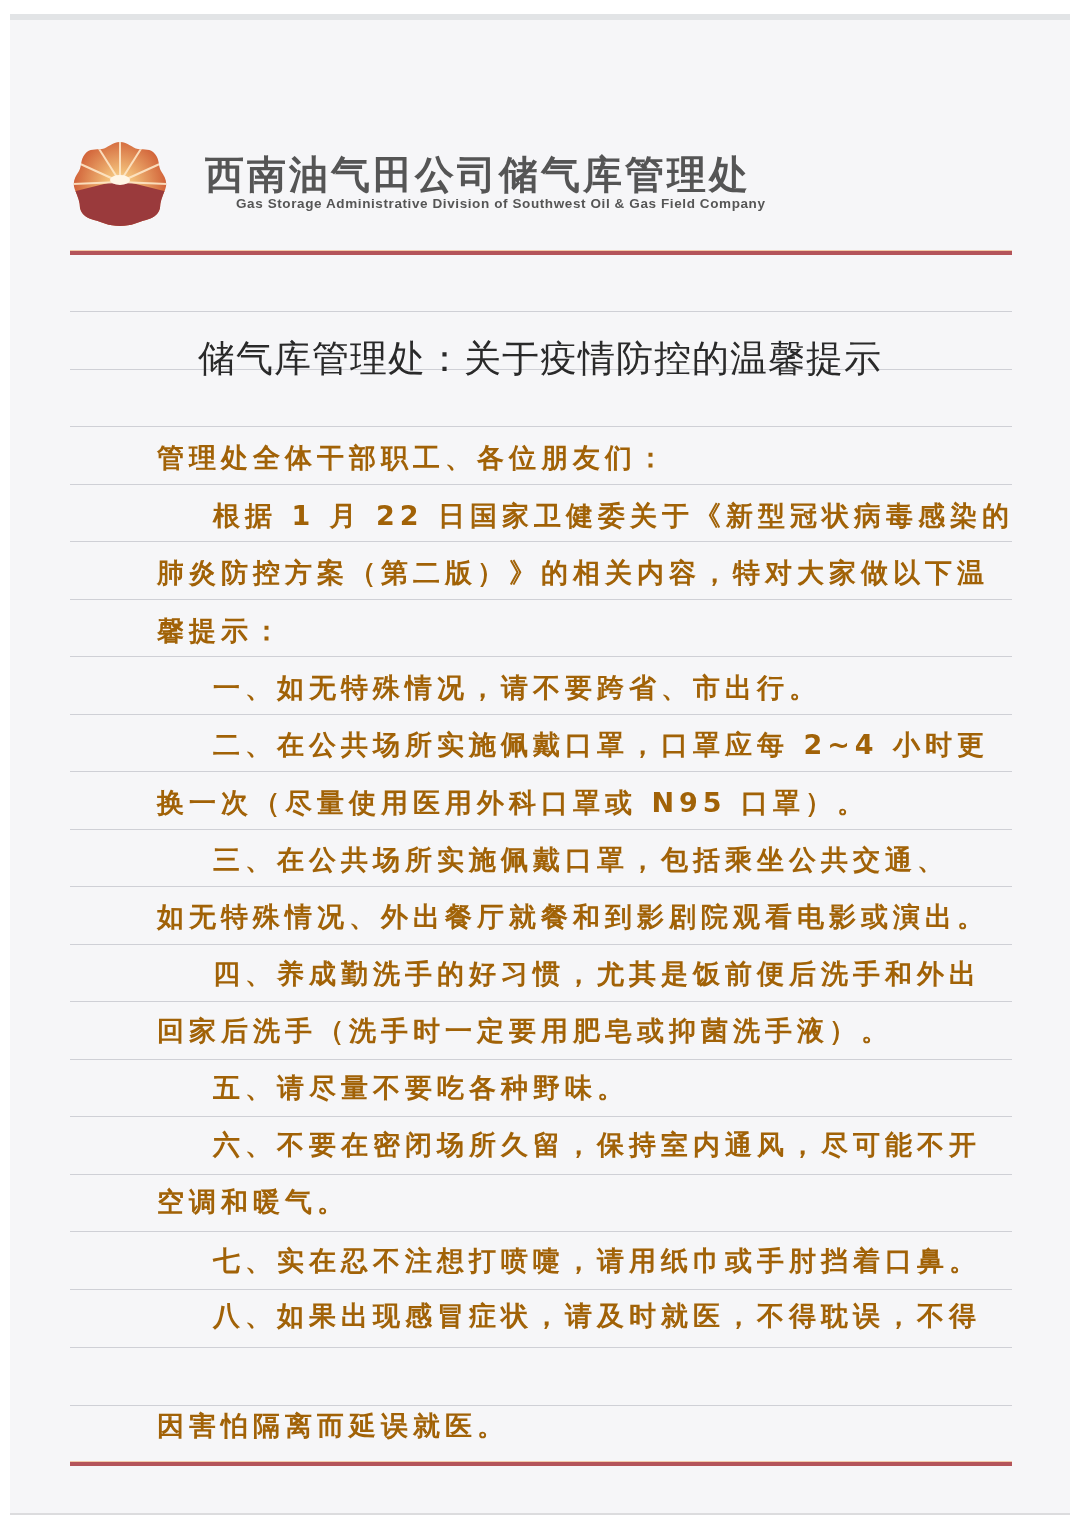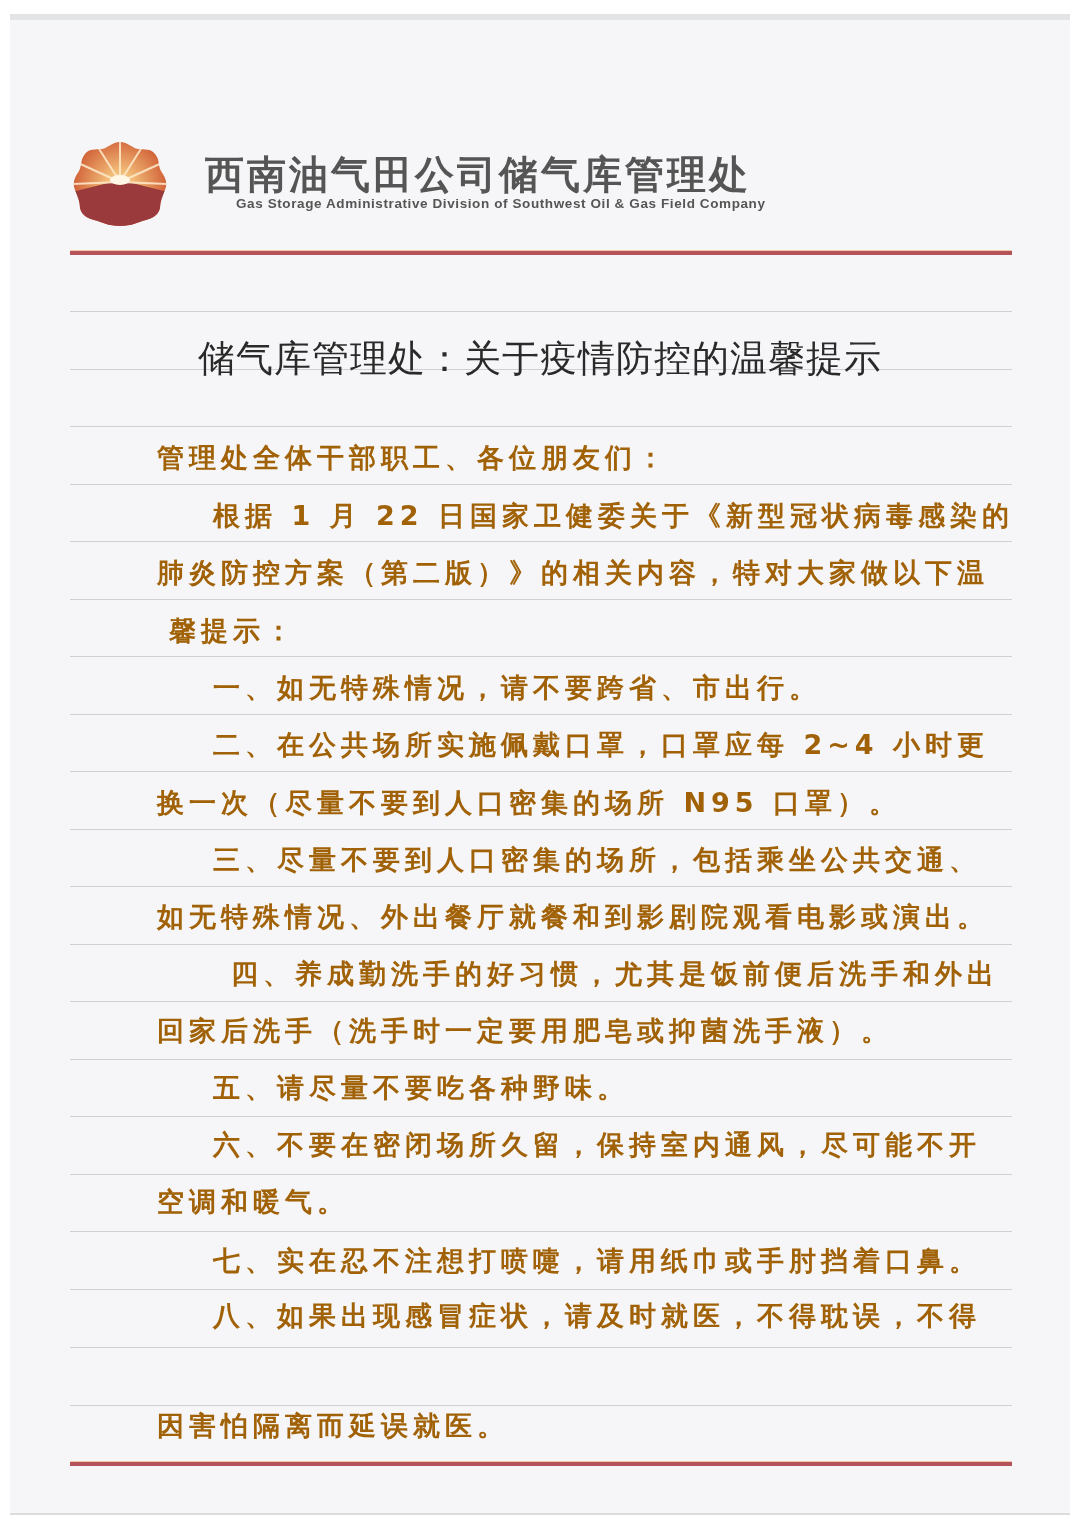--- a/index.html
+++ b/index.html
@@ -156,26 +156,26 @@
 <div class="ruled" style="top:1347px;"></div>
 <div class="ruled" style="top:1405px;"></div>
 
 <div class="red-rule" style="top:1462px;"></div>
 
 <div class="doc-title">储气库管理处：关于疫情防控的温馨提示</div>
 
 <div class="line" style="top:440px;">管理处全体干部职工、各位朋友们：</div>
 <div class="line indent" style="top:498px;">根据 1 月 22 日国家卫健委关于《新型冠状病毒感染的</div>
 <div class="line" style="top:555px;">肺炎防控方案（第二版）》的相关内容，特对大家做以下温</div>
-<div class="line" style="top:613px;margin-left:12px;">馨提示：</div>
+<div class="line" style="top:613px;">馨提示：</div>
 <div class="line indent" style="top:670px;">一、如无特殊情况，请不要跨省、市出行。</div>
 <div class="line indent" style="top:727px;">二、在公共场所实施佩戴口罩，口罩应每 2~4 小时更</div>
-<div class="line" style="top:785px;">换一次（尽量不要到人口密集的场所 N95 口罩）。</div>
-<div class="line indent" style="top:842px;">三、尽量不要到人口密集的场所，包括乘坐公共交通、</div>
+<div class="line" style="top:785px;">换一次（尽量使用医用外科口罩或 N95 口罩）。</div>
+<div class="line indent" style="top:842px;">三、在公共场所实施佩戴口罩，包括乘坐公共交通、</div>
 <div class="line" style="top:899px;">如无特殊情况、外出餐厅就餐和到影剧院观看电影或演出。</div>
-<div class="line indent" style="top:956px;margin-left:18px;">四、养成勤洗手的好习惯，尤其是饭前便后洗手和外出</div>
+<div class="line indent" style="top:956px;">四、养成勤洗手的好习惯，尤其是饭前便后洗手和外出</div>
 <div class="line" style="top:1013px;">回家后洗手（洗手时一定要用肥皂或抑菌洗手液）。</div>
 <div class="line indent" style="top:1070px;">五、请尽量不要吃各种野味。</div>
 <div class="line indent" style="top:1127px;">六、不要在密闭场所久留，保持室内通风，尽可能不开</div>
 <div class="line" style="top:1184px;">空调和暖气。</div>
 <div class="line indent" style="top:1243px;text-align:center;">七、实在忍不注想打喷嚏，请用纸巾或手肘挡着口鼻。</div>
 <div class="line indent" style="top:1298px;">八、如果出现感冒症状，请及时就医，不得耽误，不得</div>
 <div class="line" style="top:1408px;">因害怕隔离而延误就医。</div>
 
 </body></html>

